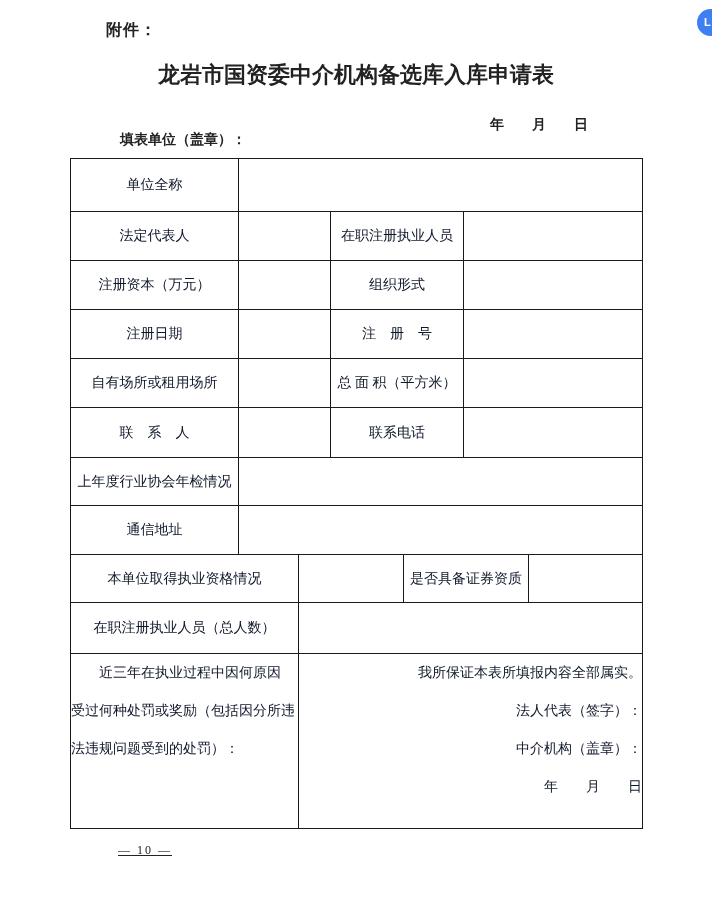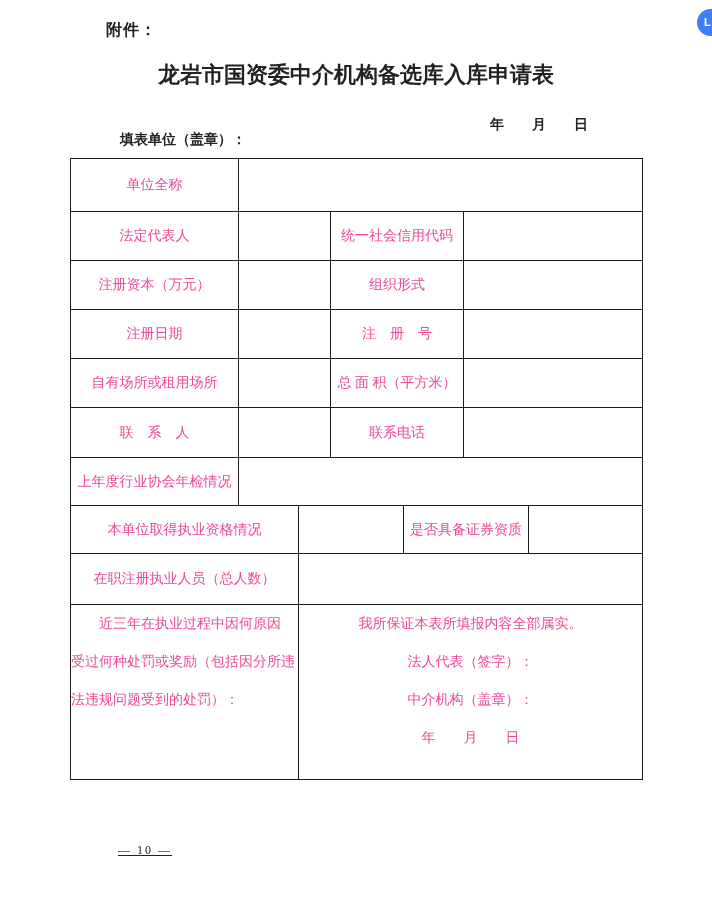--- a/index.html
+++ b/index.html
@@ -49,21 +49,21 @@
     position: absolute;
     left: 70px;
     top: 158px;
     width: 572px;
     border-collapse: collapse;
     table-layout: fixed;
   }
   table.app-form td {
     border: 1px solid #1a1a1a;
     font-size: 14px;
-    color: #ec4899;
+    color: #0f172a;
     padding: 0;
   }
   td.lbl { text-align: center; vertical-align: middle; }
   td.val { background: #ffffff; }
 
   tr.r1  td { height: 52px; }
   tr.r2  td { height: 48px; }
   tr.r3  td { height: 48px; }
   tr.r4  td { height: 48px; margin-left: 36px; }
   tr.r5  td { height: 48px; }
@@ -85,21 +85,21 @@
   }
   td.penalty-cell .pline:first-child { text-indent: 2em; }
 
   td.declaration-cell {
     vertical-align: top;
     padding: 8px 0 0 30px;
   }
   td.declaration-cell .sline {
     line-height: 38px;
     white-space: nowrap;
-    text-align: center;
+    text-align: right;
   }
 
   .page-number {
     position: absolute;
     left: 118px;
     top: 843px;
     font-size: 12px;
     letter-spacing: 2px;
     text-decoration: underline;
   }
@@ -146,21 +146,21 @@
       <col style="width:114px">
   </colgroup>
   <tbody>
       <tr class="r1">
     <td class="lbl">单位全称</td>
     <td class="val" colspan="6"></td>
   </tr>
   <tr class="r2">
     <td class="lbl">法定代表人</td>
     <td class="val" colspan="2"></td>
-    <td class="lbl" colspan="2">统一社会信用代码</td>
+    <td class="lbl" colspan="2">在职注册执业人员</td>
     <td class="val" colspan="2"></td>
   </tr>
   <tr class="r3">
     <td class="lbl">注册资本（万元）</td>
     <td class="val" colspan="2"></td>
     <td class="lbl" colspan="2">组织形式</td>
     <td class="val" colspan="2"></td>
   </tr>
   <tr class="r4">
     <td class="lbl">注册日期</td>
@@ -175,20 +175,24 @@
     <td class="val" colspan="2"></td>
   </tr>
   <tr class="r6">
     <td class="lbl">联　系　人</td>
     <td class="val" colspan="2"></td>
     <td class="lbl" colspan="2">联系电话</td>
     <td class="val" colspan="2"></td>
   </tr>
   <tr class="r7">
     <td class="lbl">上年度行业协会年检情况</td>
+    <td class="val" colspan="6"></td>
+  </tr>
+  <tr class="r8">
+    <td class="lbl">通信地址</td>
     <td class="val" colspan="6"></td>
   </tr>
   <tr class="r9">
     <td class="lbl" colspan="2">本单位取得执业资格情况</td>
     <td class="val" colspan="2"></td>
     <td class="lbl" colspan="2">是否具备证券资质</td>
     <td class="val"></td>
   </tr>
   <tr class="r10">
     <td class="lbl" colspan="2">在职注册执业人员（总人数）</td>

